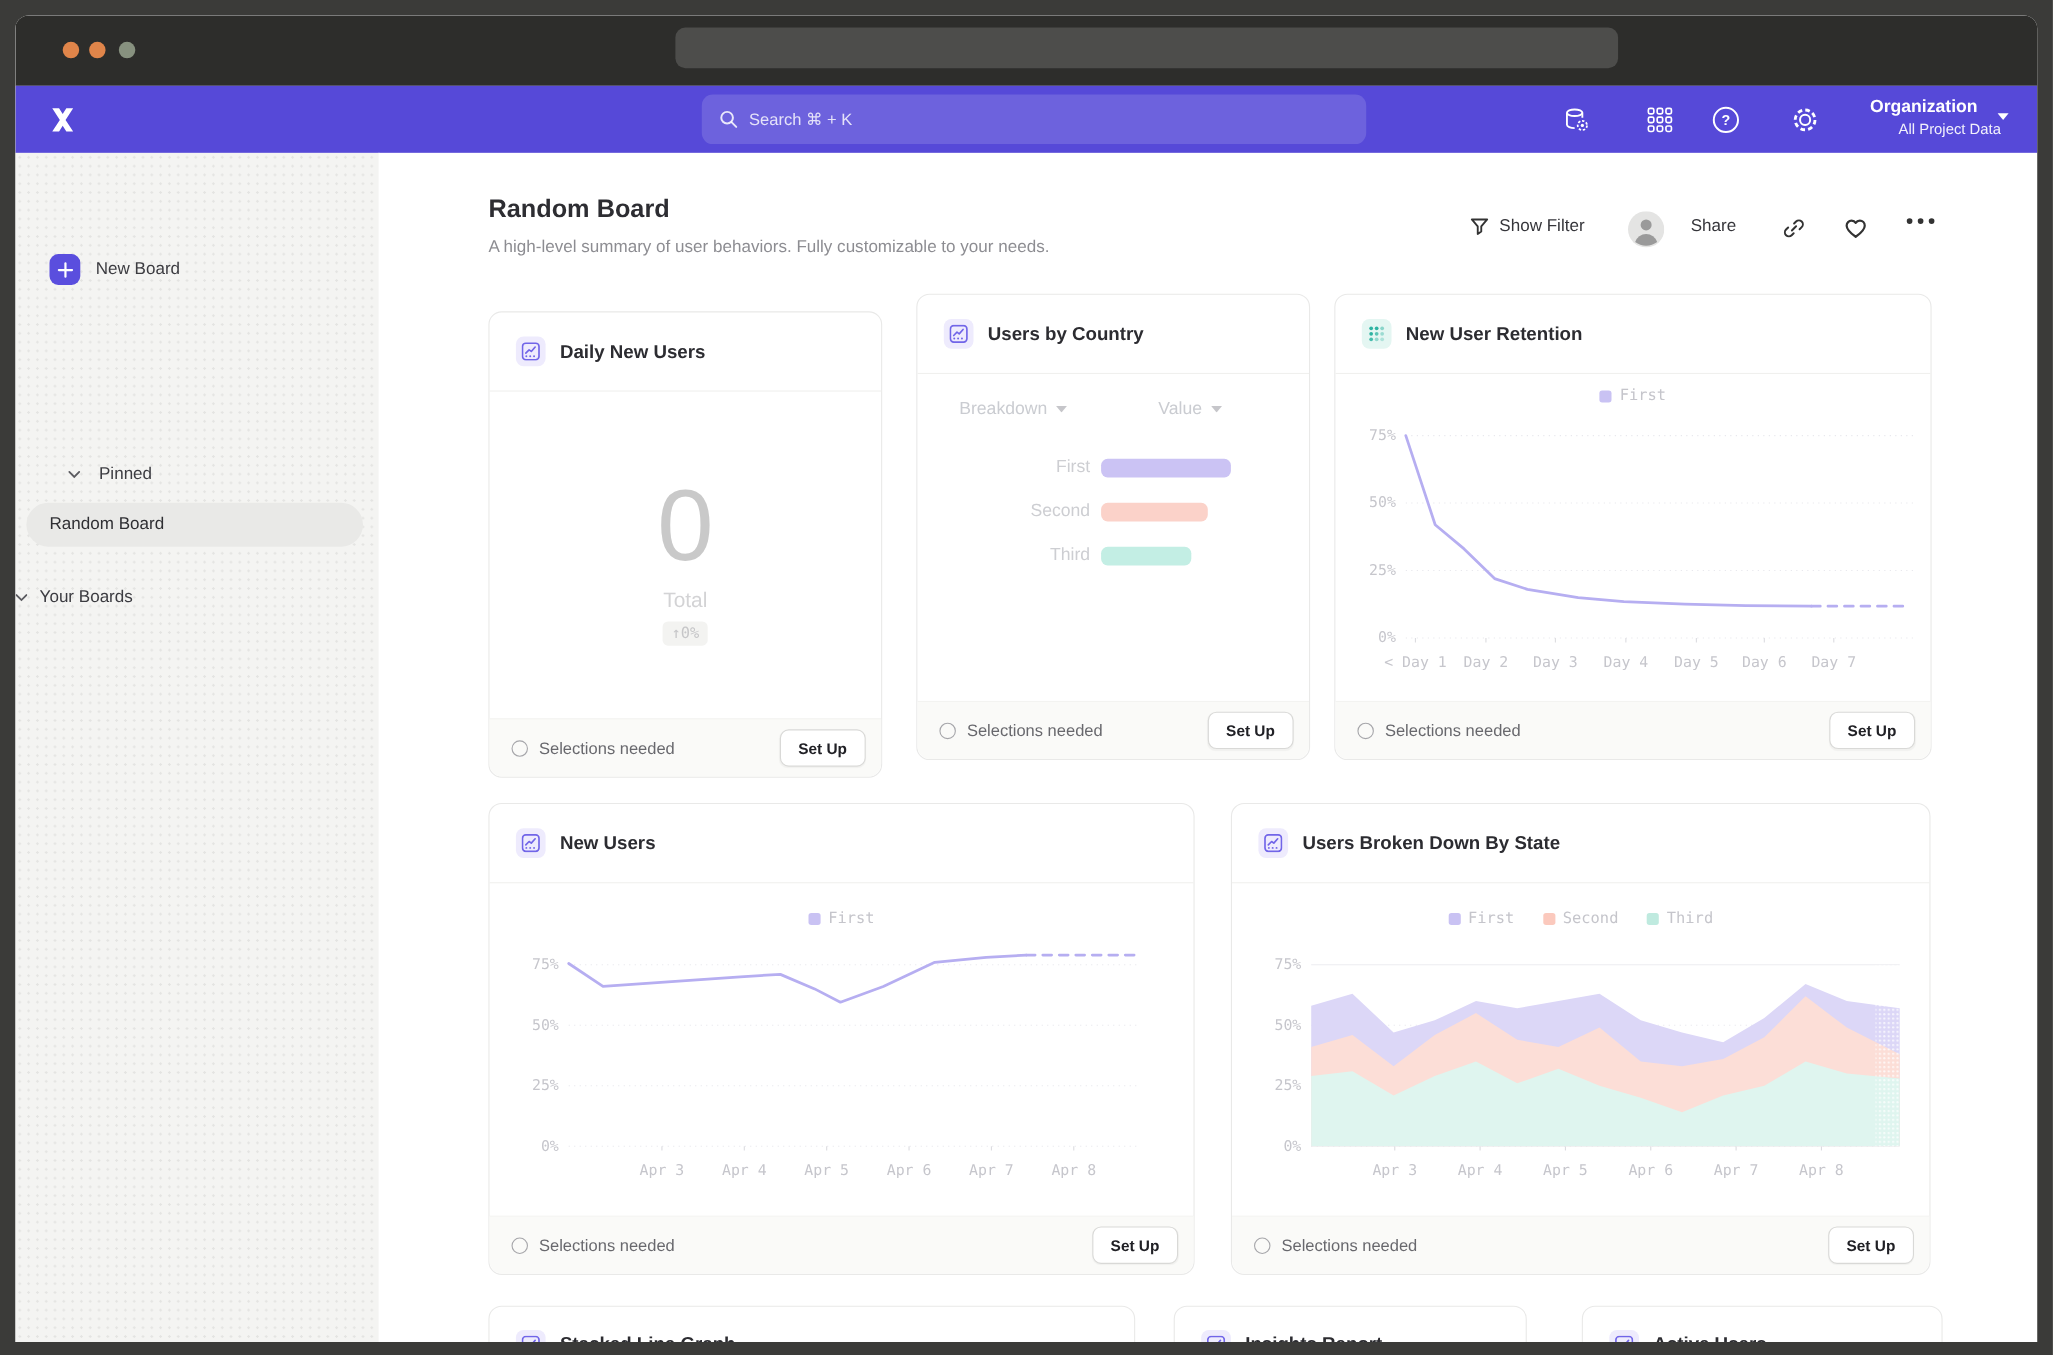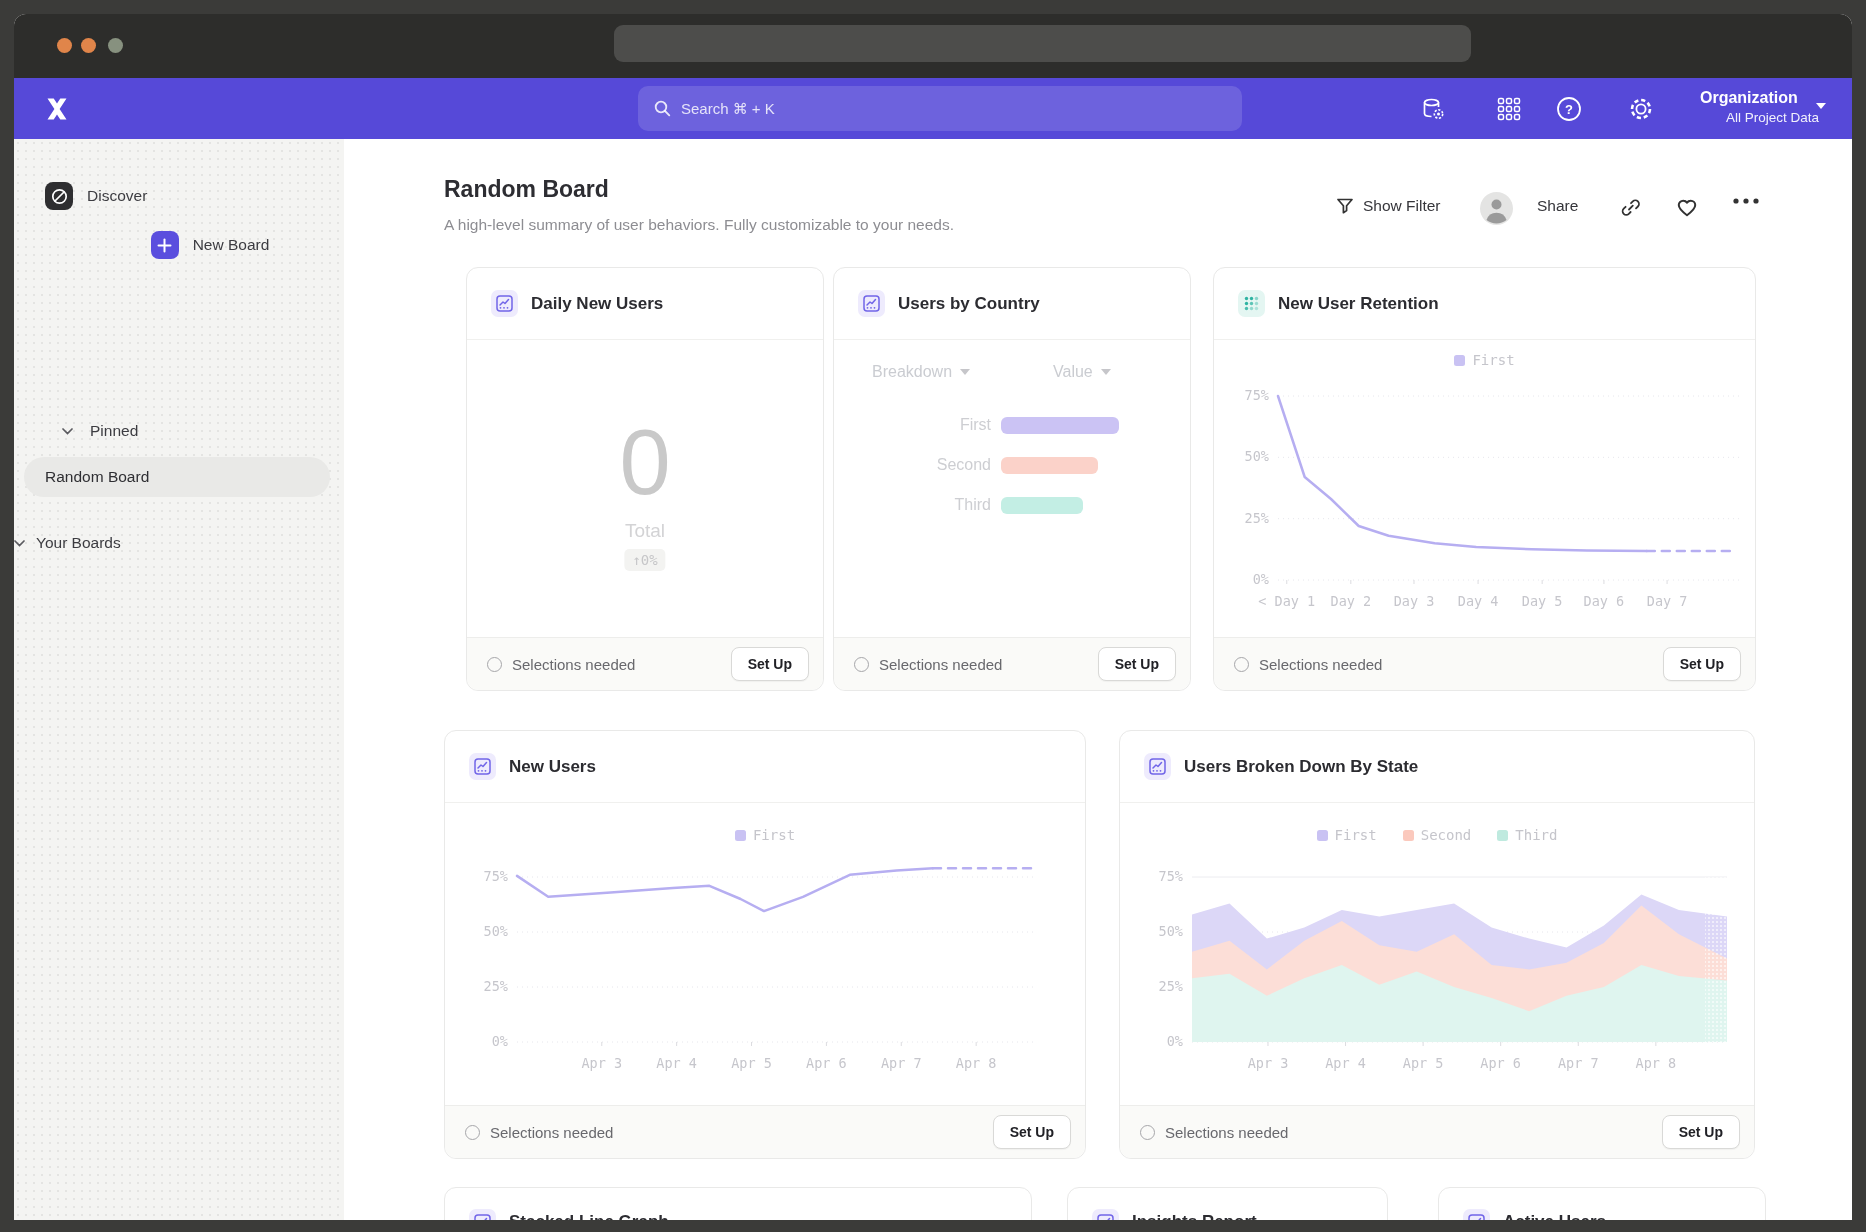--- a/index.html
+++ b/index.html
@@ -142,30 +142,21 @@
       <div class="org">
         <div class="o1">Organization</div>
         <div class="o2">All Project Data</div>
       </div>
       <svg class="org-chev" width="12" height="8" viewBox="0 0 12 8">
         <polygon points="1,1 11,1 6,7" fill="#fff"></polygon>
       </svg>
     </div>
 
     <div class="sidebar">
-      <div class="side-row" style="top:43px;padding-left:31px;gap:14px;">
-        <span class="chip" style="background:#2e2e30;">
-          <svg width="17" height="17" viewBox="0 0 17 17">
-            <circle cx="8.5" cy="8.5" r="6.7" fill="none" stroke="#fff" stroke-width="1.7"></circle>
-            <line x1="4" y1="13" x2="13" y2="4" stroke="#fff" stroke-width="1.7" stroke-linecap="round"></line>
-          </svg>
-        </span>
-        <span class="side-label">Discover</span>
-      </div>
-      <div class="side-row" style="top:92px;padding-left:31px;gap:14px;justify-content:center;">
+      <div class="side-row" style="top:92px;padding-left:31px;gap:14px;">
         <span class="chip" style="background:#5a4ede;">
           <svg width="15" height="15" viewBox="0 0 15 15">
             <line x1="7.5" y1="1.5" x2="7.5" y2="13.5" stroke="#fff" stroke-width="2" stroke-linecap="round"></line>
             <line x1="1.5" y1="7.5" x2="13.5" y2="7.5" stroke="#fff" stroke-width="2" stroke-linecap="round"></line>
           </svg>
         </span>
         <span class="side-label">New Board</span>
       </div>
       <div class="side-row" style="top:278px;padding-left:48px;gap:17px;">
         <svg width="11" height="7" viewBox="0 0 11 7">
@@ -218,21 +209,21 @@
         </svg>
       </div>
       <div class="hact" style="left:1388px;">
         <svg width="28" height="8" viewBox="0 0 28 8">
           <circle cx="4" cy="4" r="2.6" fill="#333"></circle>
             <circle cx="14" cy="4" r="2.6" fill="#333"></circle>
             <circle cx="24" cy="4" r="2.6" fill="#333"></circle>
         </svg>
       </div>
 
-      <div class="card" style="left:100px;top:128px;width:358px;height:424px;margin-left:22px;">
+      <div class="card" style="left:100px;top:144px;width:358px;height:424px;">
         <div class="card-head">
           <span class="ichip purple">
             <svg width="17" height="17" viewBox="0 0 17 17">
                 <rect x="1" y="1" width="15" height="15" rx="3" fill="none" stroke="#7165e8" stroke-width="1.5"></rect>
                 <polyline points="4,10 7,7 9,8.5 12.5,4.5" fill="none" stroke="#7165e8" stroke-width="1.5" stroke-linecap="round" stroke-linejoin="round"></polyline>
                 <circle cx="4.5" cy="12.8" r=".9" fill="#7165e8"></circle>
                 <circle cx="8" cy="12.8" r=".9" fill="#7165e8"></circle>
                 <circle cx="11.5" cy="12.8" r=".9" fill="#7165e8"></circle>
               </svg>
           </span>

